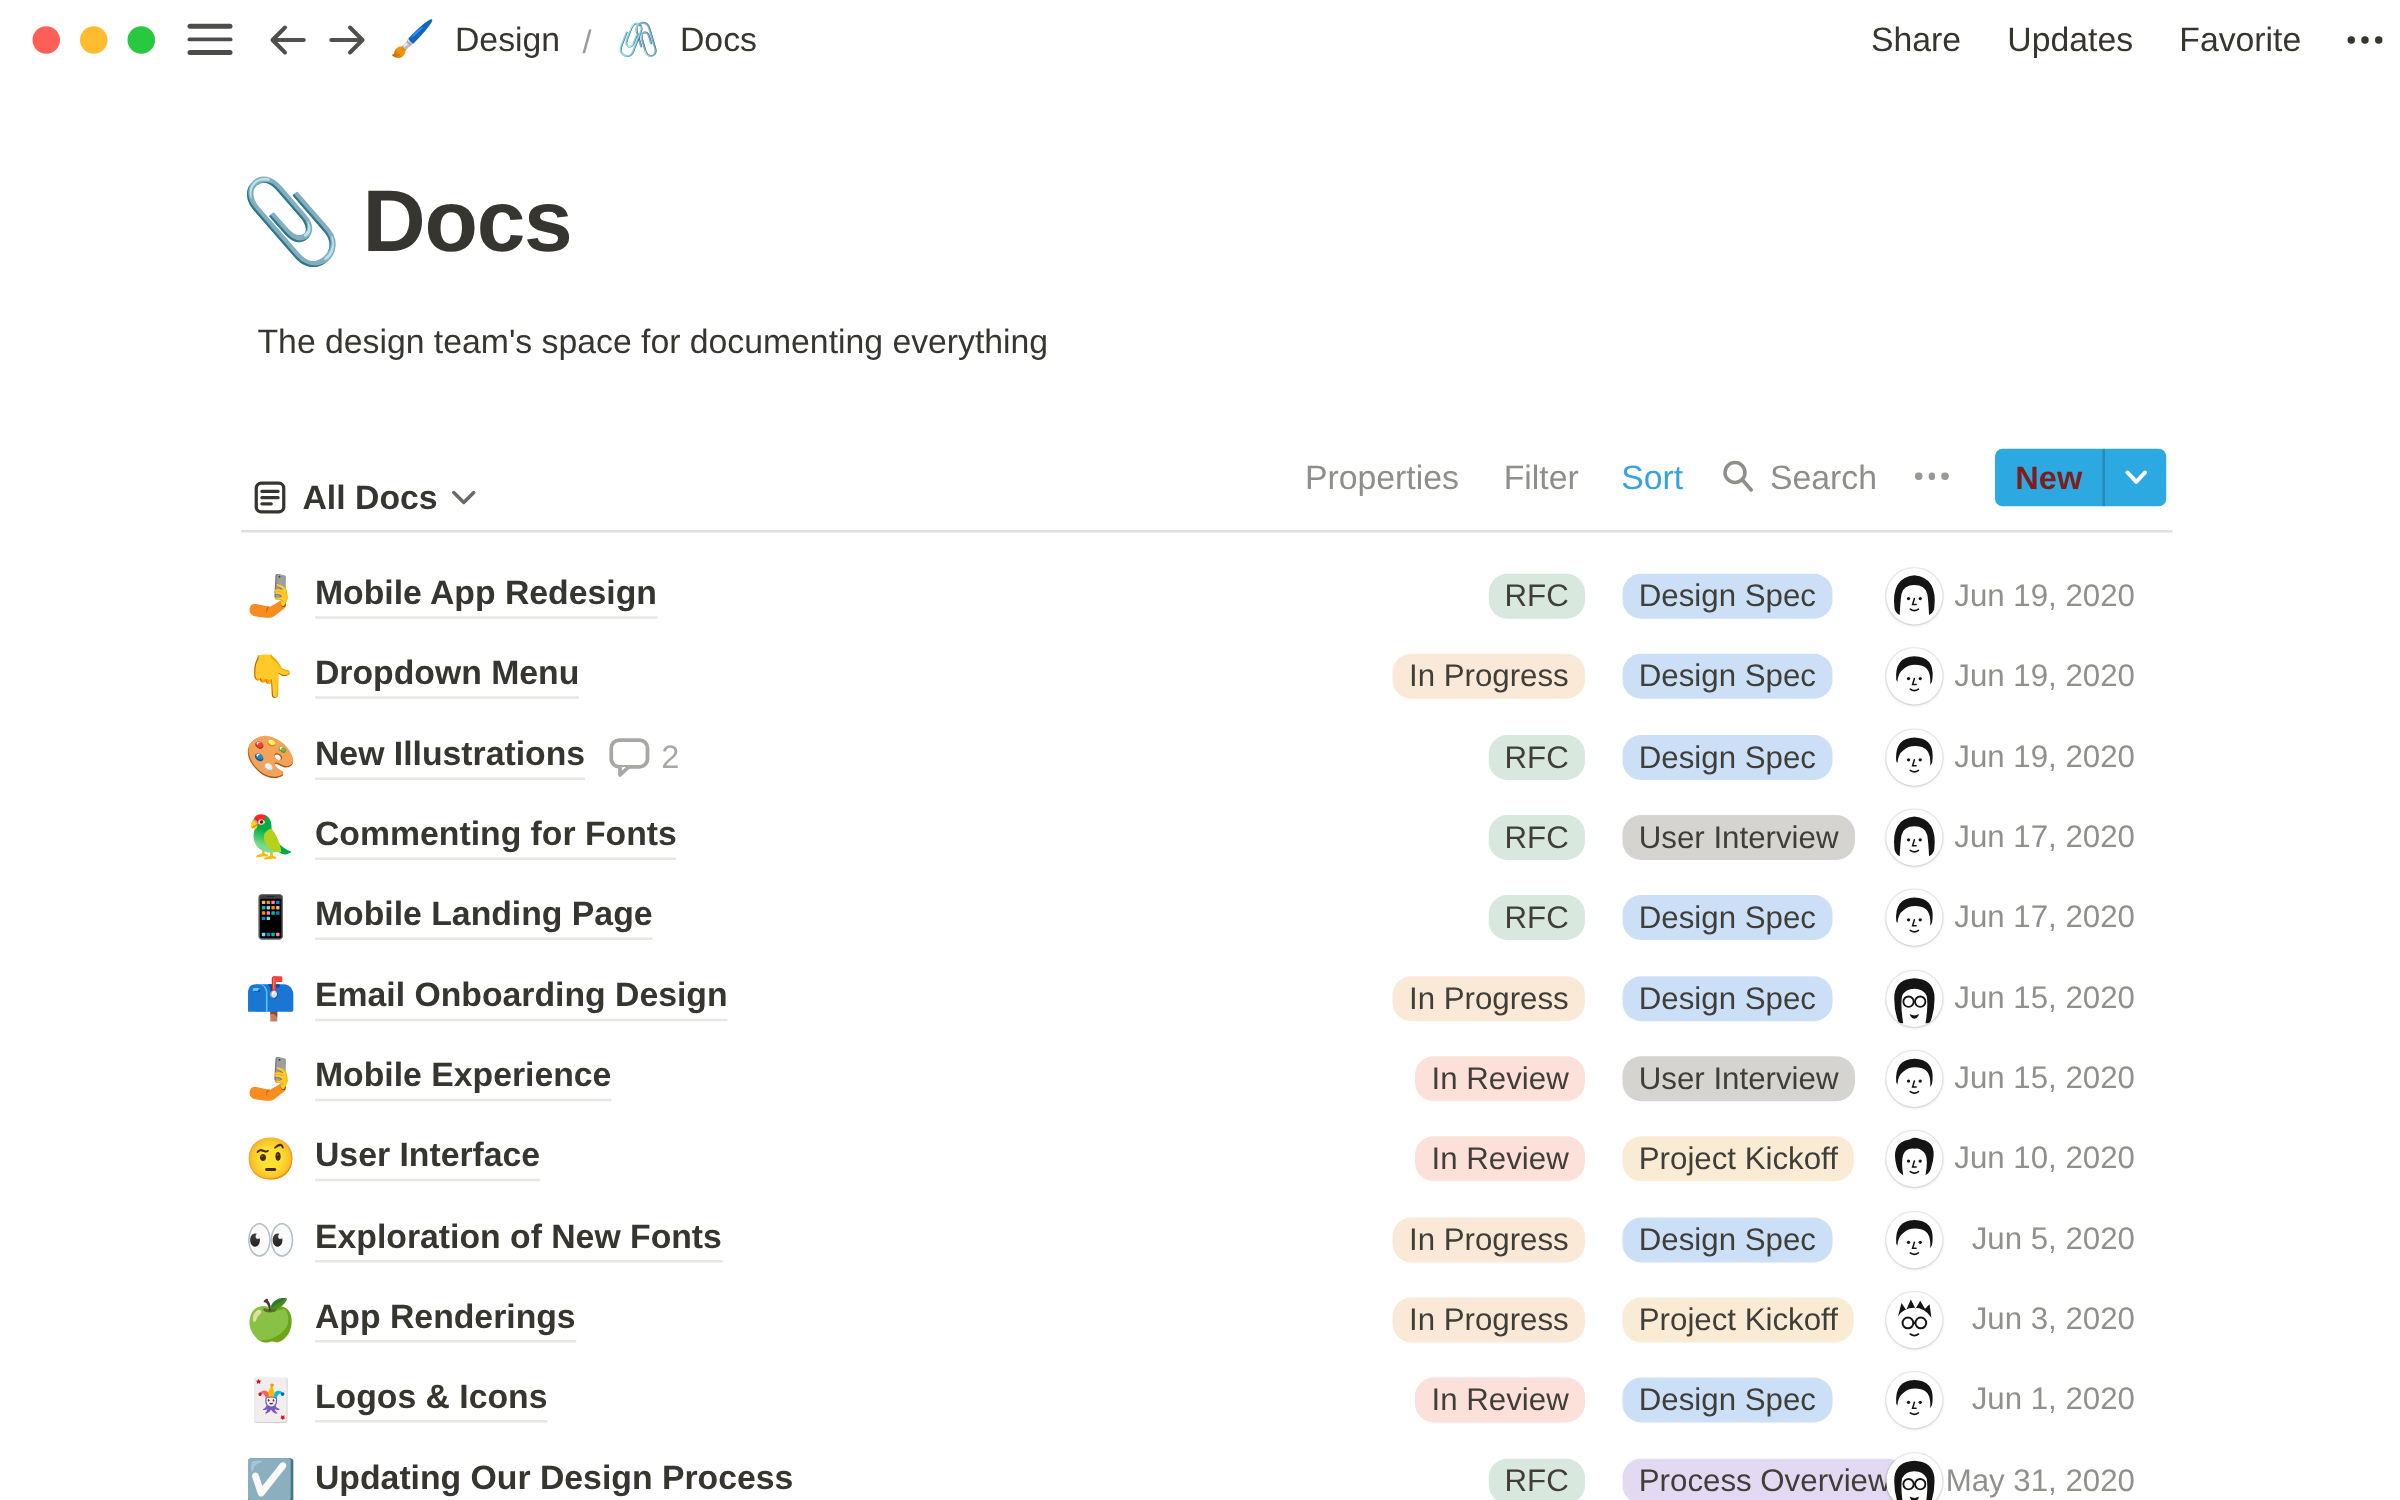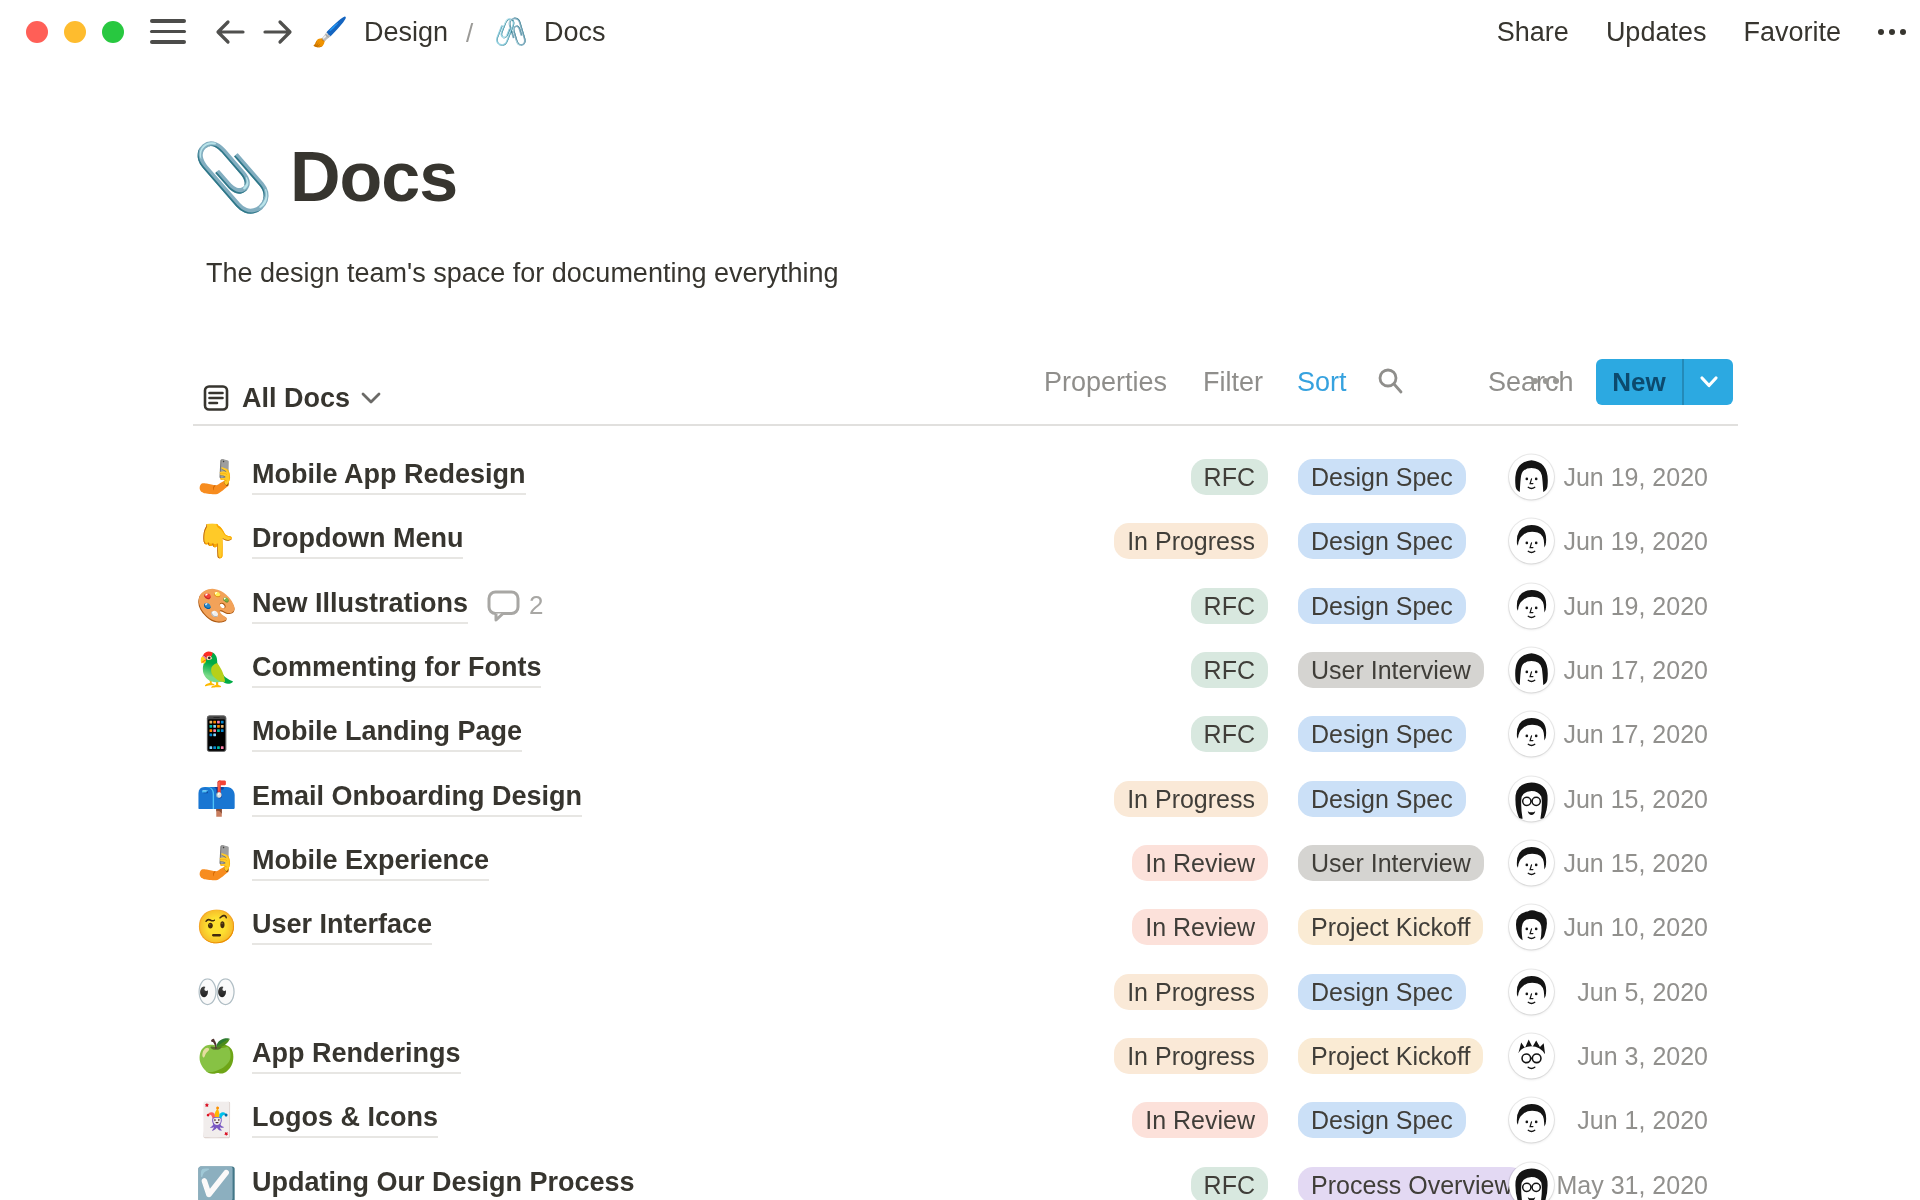--- a/index.html
+++ b/index.html
@@ -29,21 +29,21 @@
   
   .viewbar-left { position:absolute; left:202px; top:358px; height:46px; display:flex; align-items:center; cursor:pointer;margin-top:17px; }
   .view-label { font-size:27px; font-weight:700; margin-left:12px; }
   .view-chevron { margin-left:10px; }
   .tb-item { position:absolute; top:367px; font-size:27px; color:#8F8E8B; cursor:pointer; }
   .tb-sort { color:#36A2DF; }
   .tb-search-icon { position:absolute; left:1376px; top:366px; cursor:pointer; }
   .tb-dots { position:absolute; left:1532px; top:378px; }
   .tb-dots i { width:5.5px; height:5.5px; background:#9A9995; }
   .new-btn { position:absolute; left:1596px; top:359px; width:137px; height:46px; background:#2CA9E1; border-radius:6px; display:flex; align-items:stretch; cursor:pointer; }
-  .new-main { width:86px; display:flex; align-items:center; justify-content:center; color:#0c4a6e; font-size:26px; font-weight:700; }
+  .new-main { width:86px; display:flex; align-items:center; justify-content:center; color:#7f1d1d; font-size:26px; font-weight:700; }
   .new-divider { width:2px; background:rgba(0,0,0,0.18); }
   .new-caret { flex:1; display:flex; align-items:center; justify-content:center; }
   .toolbar-divider { position:absolute; left:193px; top:424px; width:1545px; height:2px; background:#E1E0DE; }
   
   .rows { position:absolute; left:0; top:445px; width:1920px; }
   .row { position:absolute; left:0; width:1920px; height:64px; cursor:pointer; }
   .rowleft { position:absolute; left:196px; top:0; height:100%; display:flex; align-items:center; }
   .remoji { width:46px; font-size:33px; line-height:40px; flex:none; }
   .rtitle { margin-left:10px; font-size:27px; font-weight:600; color:#37352F; white-space:nowrap;
             border-bottom:2px solid #E7E6E3; padding-bottom:3px; }
@@ -113,21 +113,21 @@
   </svg>
 </div>
 
 <span class="tb-item" style="left:1044px">Properties</span>
 <span class="tb-item" style="left:1203px">Filter</span>
 <span class="tb-item tb-sort" style="left:1297px">Sort</span>
 <svg class="tb-search-icon" width="28" height="30" viewBox="0 0 28 30">
   <circle cx="12" cy="12" r="8" fill="none" stroke="#8F8E8B" stroke-width="2.8"></circle>
   <path d="M18 18 L25 26" stroke="#8F8E8B" stroke-width="2.8" stroke-linecap="round"></path>
 </svg>
-<span class="tb-item" style="left:1488px">Search</span>
+<span class="tb-item" style="left:1416px">Search</span>
 <span class="dots tb-dots">
     <i></i>
     <i></i>
     <i></i>
   </span>
 
 <div class="new-btn">
   <span class="new-main">New</span>
   <span class="new-divider"></span>
   <span class="new-caret">
@@ -342,20 +342,21 @@
     <path d="M24 26 L22.5 31 H25.5" fill="none" stroke="#141414" stroke-width="1.3" stroke-linecap="round"></path>
     <path d="M20.5 35 Q24 37.5 27.5 35" fill="none" stroke="#141414" stroke-width="1.4" stroke-linecap="round"></path>
   </svg>
       </span>
     <span class="rdate">Jun 10, 2020</span>
   </div>
 
   <div class="row" style="top: 514.64px;">
     <div class="rowleft">
       <span class="remoji">👀</span>
+      <span class="rtitle">Exploration of New Fonts</span>
 
     </div>
     <div class="rstatus">
         <span class="tag" style="background: rgb(250, 233, 215);">In Progress</span>
       </div>
     <div class="rtype">
         <span class="tag" style="background: rgb(203, 224, 247);">Design Spec</span>
       </div>
     <span class="ravatar">
         <svg id="av-man-1" viewBox="0 0 48 48">

